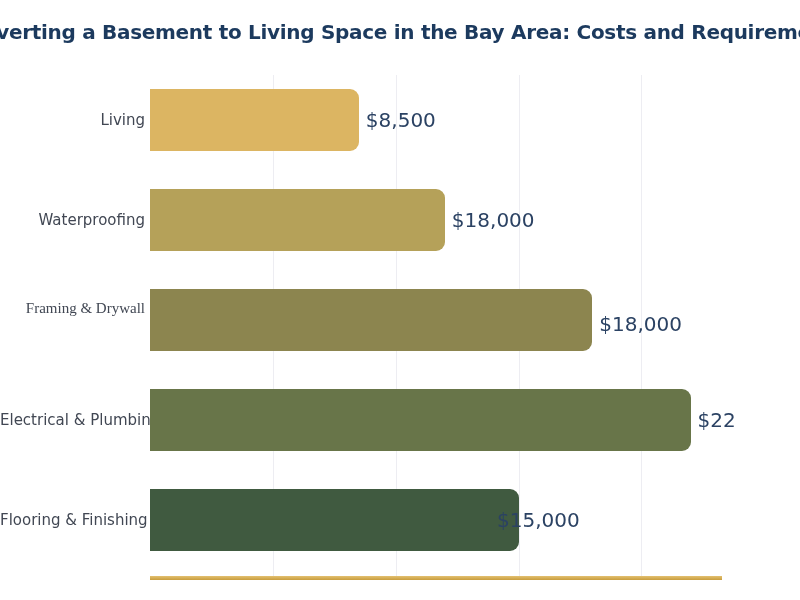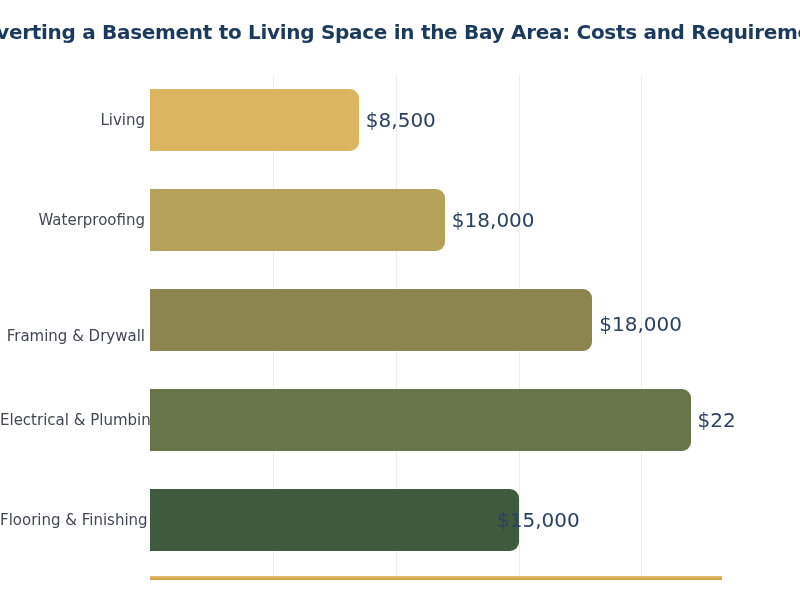--- a/index.html
+++ b/index.html
@@ -76,21 +76,21 @@
       <div class="gridline" style="left: 272.852px; background: rgb(237, 237, 242);"></div>
       <div class="gridline" style="left: 395.704px; background: rgb(237, 237, 242);"></div>
       <div class="gridline" style="left: 518.557px; background: rgb(237, 237, 242);"></div>
       <div class="gridline" style="left: 641.409px; background: rgb(237, 237, 242);"></div>
       <div class="cat-label" style="top: 120px;">Living</div>
       <div class="bar" style="top: 120px; width: 208.849px; background: rgb(220, 181, 98);"></div>
       <div class="val-label" style="top: 120px; left: 365.849px;">$8,500</div>
       <div class="cat-label" style="top: 220px;">Waterproofing</div>
       <div class="bar" style="top: 220px; width: 294.845px; background: rgb(181, 161, 89);"></div>
       <div class="val-label" style="top: 220px; left: 451.845px;">$18,000</div>
-      <div class="cat-label" style="top: 336px;">Framing &amp; Drywall</div>
+      <div class="cat-label" style="top: 308px; font-family: Liberation Serif, serif;">Framing &amp; Drywall</div>
       <div class="bar" style="top: 320px; width: 442.268px; background: rgb(140, 133, 79);"></div>
       <div class="val-label" style="top: 324px; left: 599.268px;">$18,000</div>
       <div class="cat-label" style="top: 420px;">Electrical &amp; Plumbing</div>
       <div class="bar" style="top: 420px; width: 540.55px; background: rgb(104, 117, 73);"></div>
       <div class="val-label" style="top: 420px; left: 697.55px;">$22</div>
       <div class="cat-label" style="top: 520px;">Flooring &amp; Finishing</div>
       <div class="bar" style="top: 520px; width: 368.557px; background: rgb(64, 90, 64);"></div>
       <div class="val-label" style="top: 520px; left: 497px;">$15,000</div>
     </div>
   <div class="axis-line"></div>

